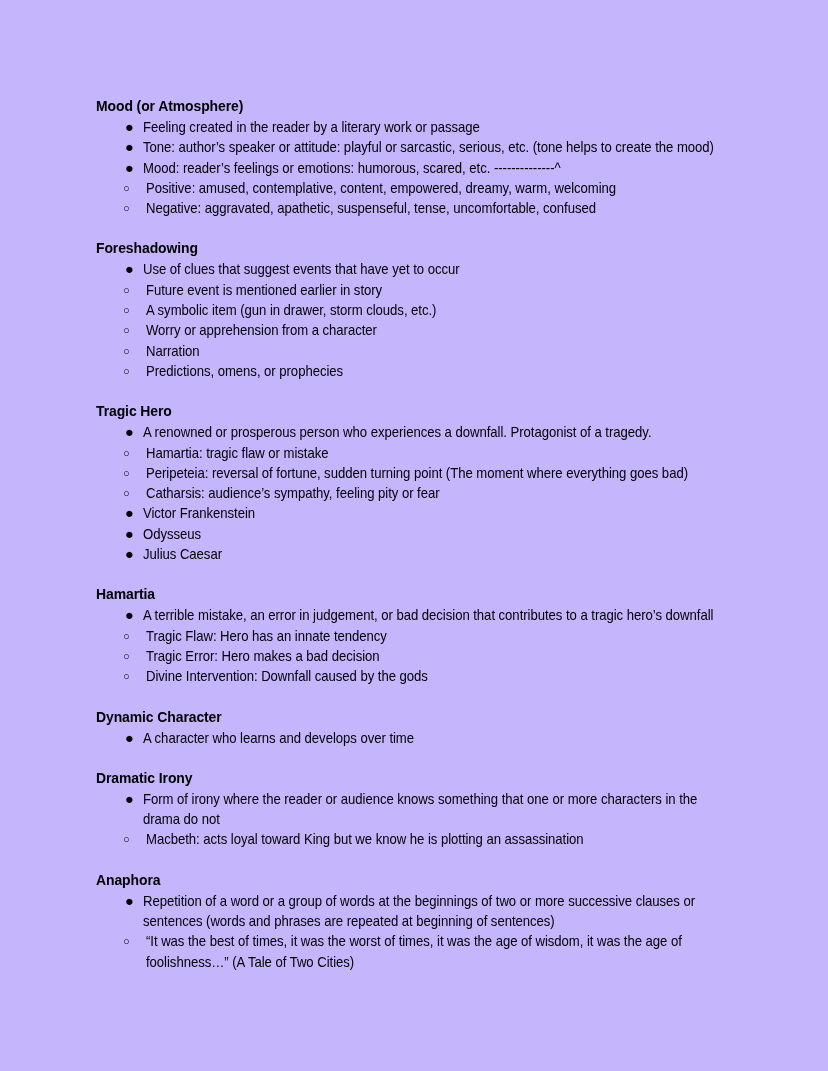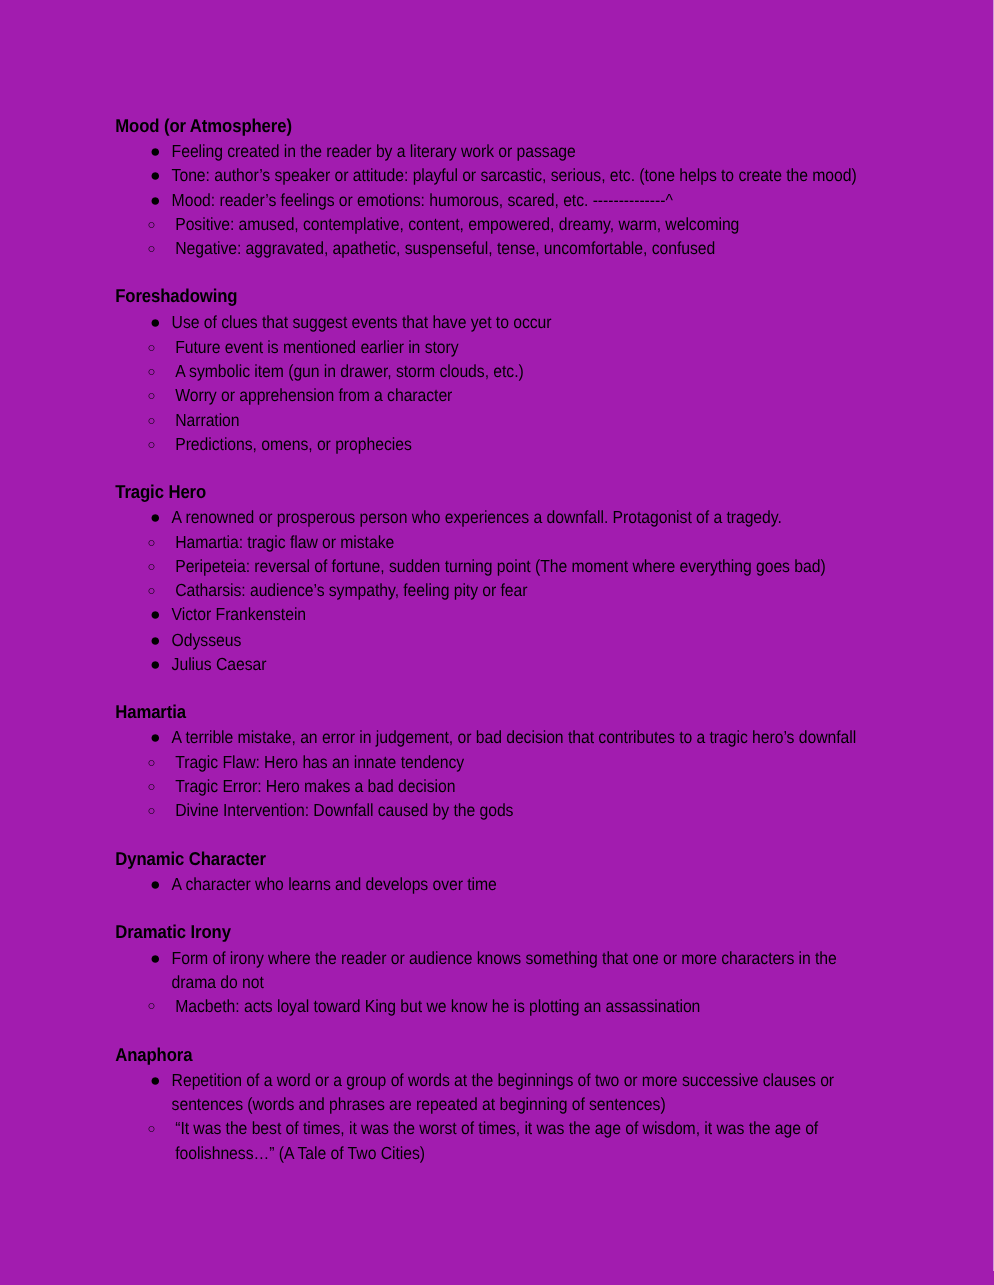--- a/index.html
+++ b/index.html
@@ -13,21 +13,21 @@
     height: 1071px;
     font-family: "Liberation Sans", sans-serif;
     color: #000000;
     overflow: hidden;
   }
 
   .page {
     position: relative;
     width: 828px;
     height: 1071px;
-    background: #a21caf;
+    background: #c4b5fd;
     box-sizing: border-box;
     padding: 96px 108px 0 96px;
   }
 
   
   .section {
     margin: 0 0 20px 0;
   }
   .section:last-child {
     margin-bottom: 0;

